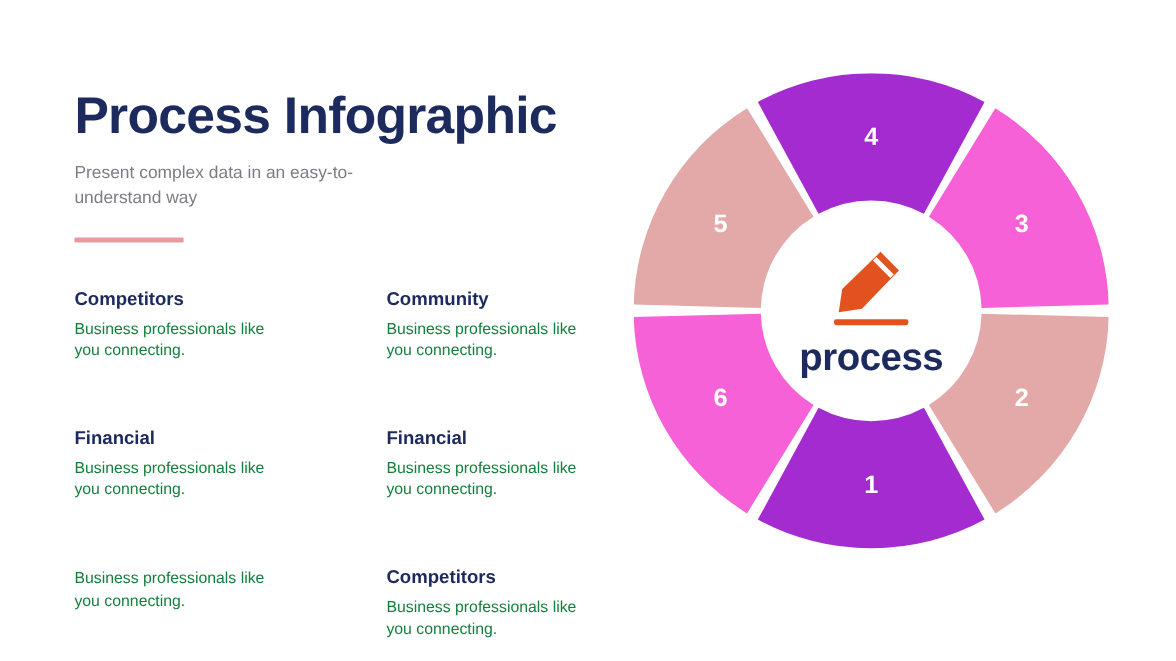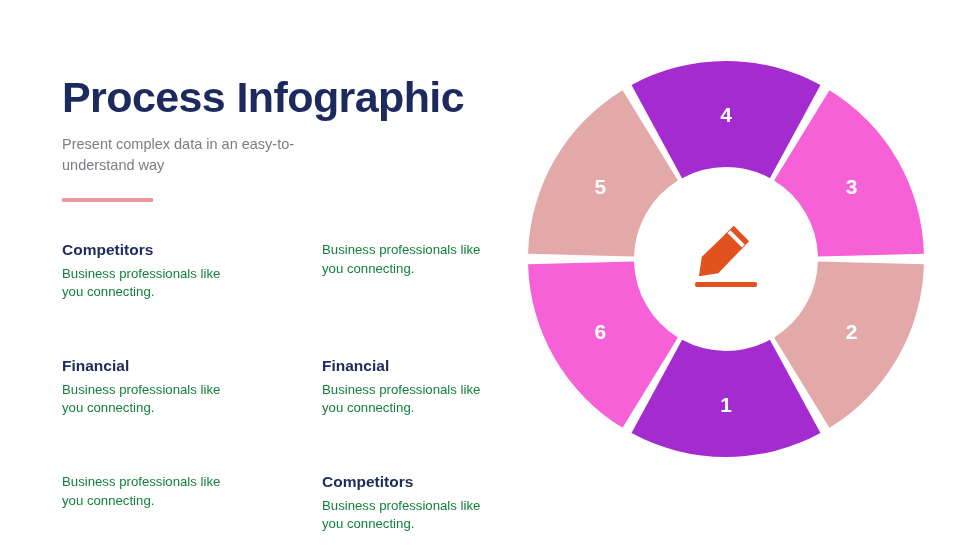--- a/index.html
+++ b/index.html
@@ -157,20 +157,21 @@
   </div>
 
   <div class="features">
 
     <div class="feature-item">
       <div class="feature-title">Competitors</div>
       <div class="feature-desc">Business professionals like you connecting.</div>
     </div>
 
     <div class="feature-item">
+      <div class="feature-title">Community</div>
       <div class="feature-desc">Business professionals like you connecting.</div>
     </div>
 
     <div class="feature-item">
       <div class="feature-title">Financial</div>
       <div class="feature-desc">Business professionals like you connecting.</div>
     </div>
 
     <div class="feature-item">
       <div class="feature-title">Financial</div>
@@ -211,16 +212,17 @@
     <div class="donut-center">
       <svg class="pencil-icon" viewBox="0 0 64 60">
 
         <path d="M4 56 L7 36 L36 8 L52 24 L24 53 Z" fill="#e2521f"></path>
 
         <path d="M40 4 L56 20 L47 29 L31 13 Z" fill="#e2521f"></path>
 
         <path d="M36.5 8.5 L51.5 23.5 L48.5 26.5 L33.5 11.5 Z" fill="#ffffff"></path>
       </svg>
       <div class="pencil-rule"></div>
+      <div class="center-label">process</div>
     </div>
   </div>
 
 </div>
 
 </body></html>

